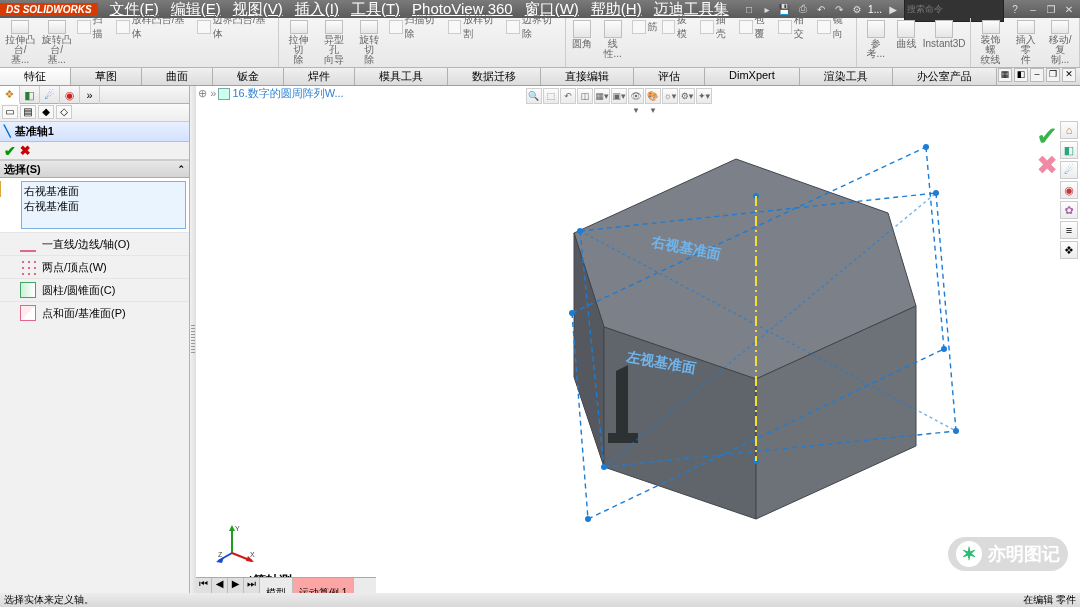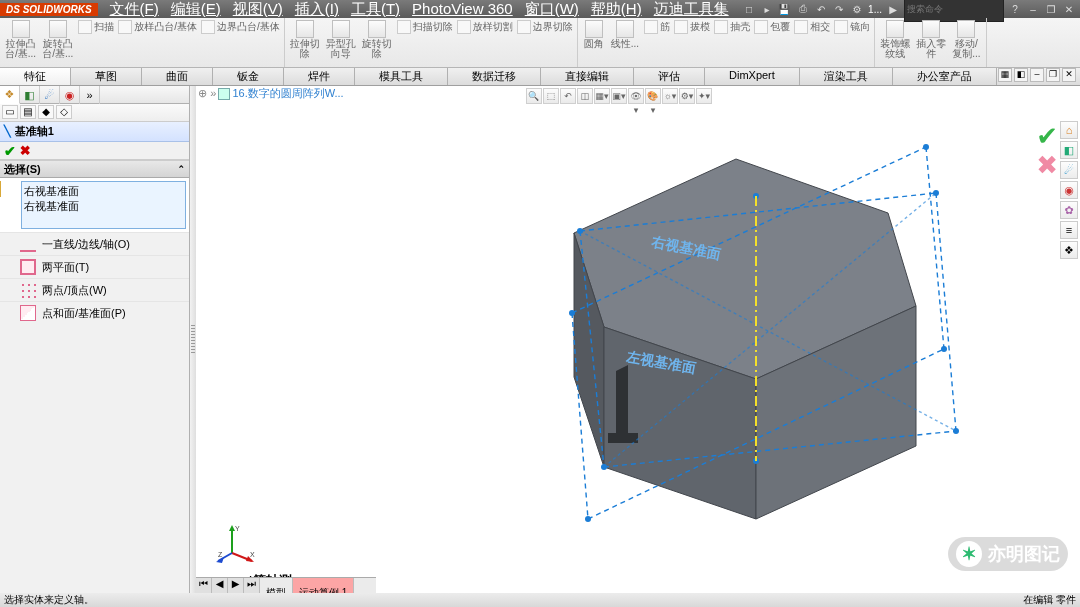--- a/index.html
+++ b/index.html
@@ -218,20 +218,34 @@
         </div>
       <div class="srow">
           <span class="sicon"></span>
           <span>相交</span>
         </div>
       <div class="srow">
           <span class="sicon"></span>
           <span>镜向</span>
         </div>
     </div>
+  </div>
+  <div class="ribbon-group">
+    <div class="ribbon-btn">
+        <span class="ricon"></span>
+        <span class="lbl">参考...</span>
+      </div>
+    <div class="ribbon-btn">
+        <span class="ricon"></span>
+        <span class="lbl">曲线</span>
+      </div>
+    <div class="ribbon-btn">
+        <span class="ricon"></span>
+        <span class="lbl">Instant3D</span>
+      </div>
   </div>
   <div class="ribbon-group">
     <div class="ribbon-btn">
         <span class="ricon"></span>
         <span class="lbl">装饰螺
 纹线</span>
       </div>
     <div class="ribbon-btn">
         <span class="ricon"></span>
         <span class="lbl">插入零
@@ -302,26 +316,26 @@
           <div>右视基准面</div>
           <div>右视基准面</div>
         </div>
       </div>
     </div>
     <div class="option-row">
         <span class="oicon line"></span>
         <span>一直线/边线/轴(O)</span>
       </div>
     <div class="option-row">
-        <span class="oicon plane"></span>
-        <span>两平面(T)</span>
-      </div>
-    <div class="option-row">
         <span class="oicon pts"></span>
         <span>两点/顶点(W)</span>
+      </div>
+    <div class="option-row">
+        <span class="oicon cyl"></span>
+        <span>圆柱/圆锥面(C)</span>
       </div>
     <div class="option-row">
         <span class="oicon ptface"></span>
         <span>点和面/基准面(P)</span>
       </div>
   </div>
 
   <div class="splitter">
       <div class="grip"></div>
     </div>

